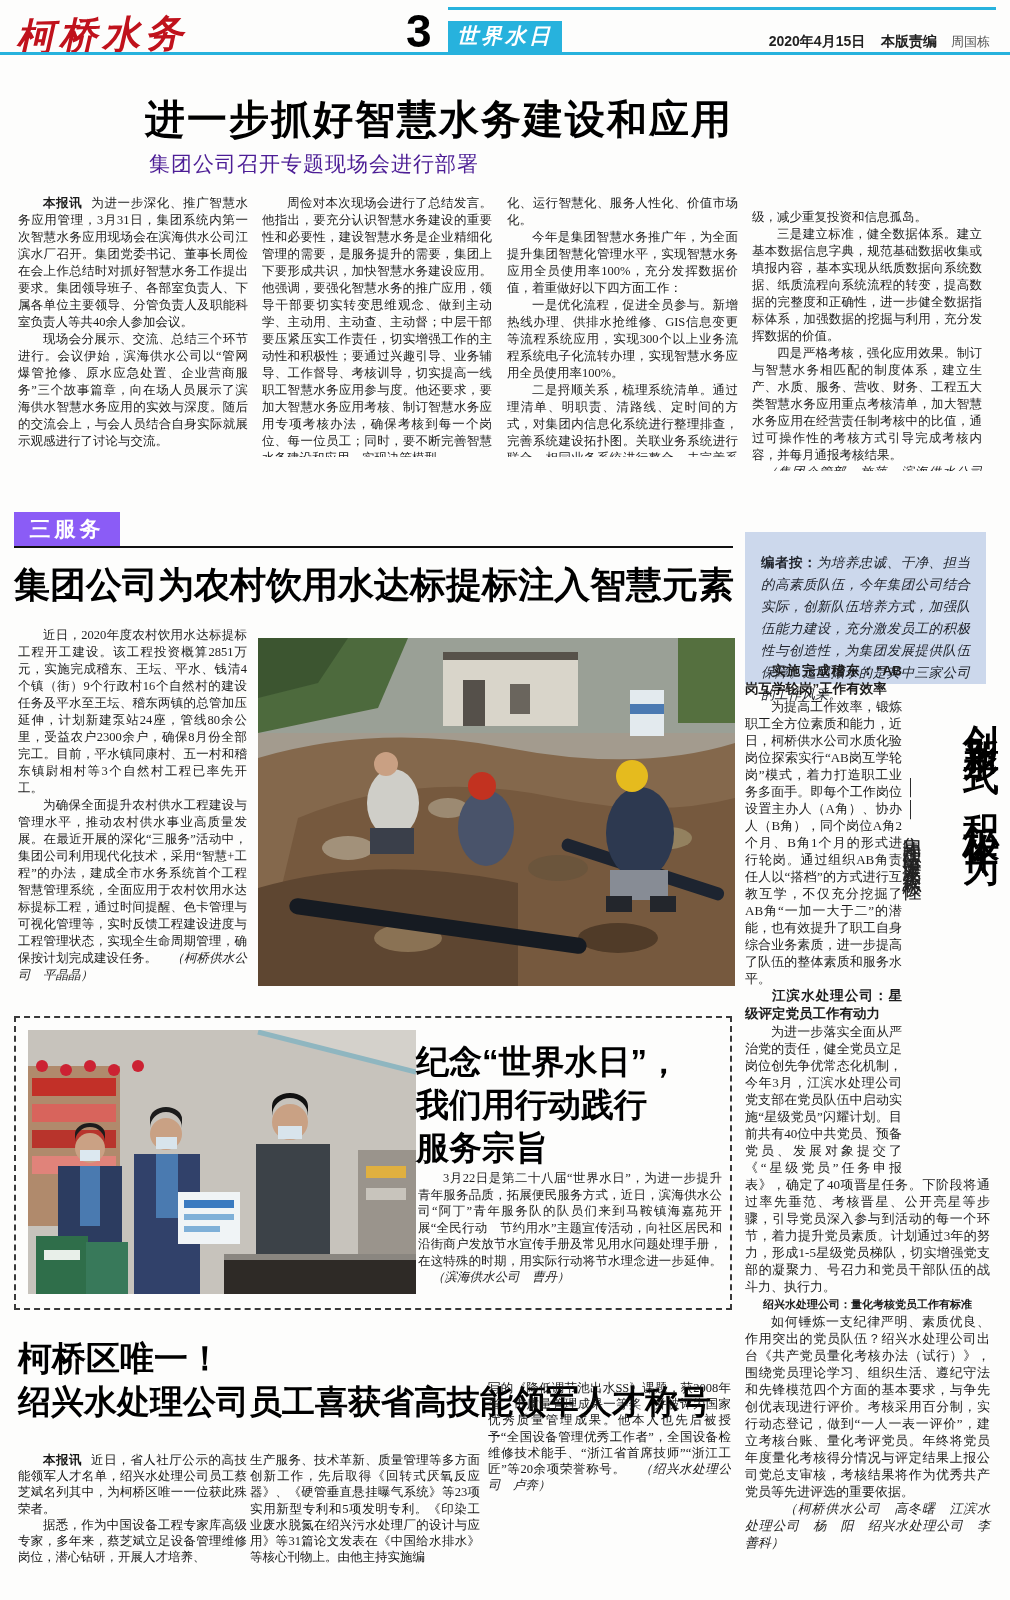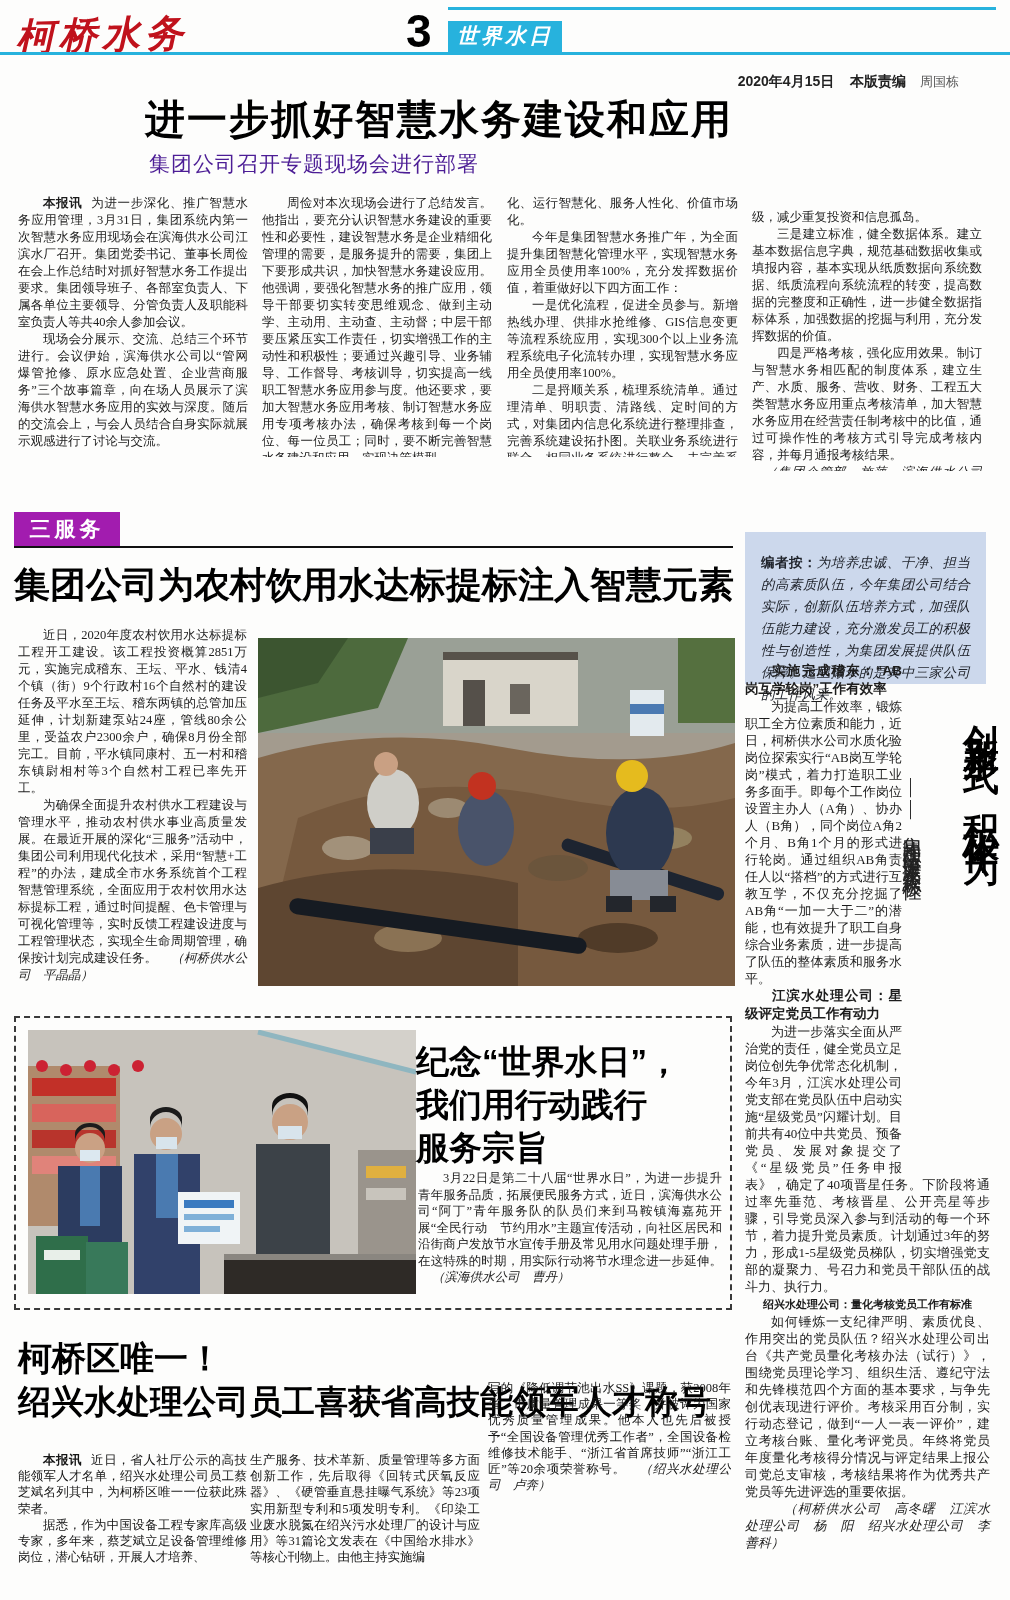--- a/index.html
+++ b/index.html
@@ -18,21 +18,21 @@
   
   .h1{font-size:40px;font-weight:bold;letter-spacing:2px;color:#000;}
   .sub1{font-size:21px;color:#4c1d95;letter-spacing:1px;}
   .bodytext{font-size:12.5px;line-height:17px;text-align:justify;color:#1c1c1c;}
   .para{margin:0;text-indent:2em;}
   .noind{text-indent:0;}
   b.lead{font-family:"Liberation Sans",sans-serif;margin-right:9px;}
   .byline{font-style:italic;margin:0;text-indent:1em;}
   .byline-inline{font-style:italic;margin-left:14px;}
   
-  .redbox{background:#a21caf;color:#fff;font-weight:bold;font-size:21px;text-align:center;
+  .redbox{background:#8b5cf6;color:#fff;font-weight:bold;font-size:21px;text-align:center;
           line-height:34px;letter-spacing:4px;}
   .h2{font-size:36px;font-weight:bold;color:#000;letter-spacing:0px;}
   
   .editor{background:#ccd8ec;font-size:13.5px;line-height:22px;text-align:justify;
           font-style:italic;color:#20242c;padding:20px 16px 0 16px;}
   .editor b{font-style:normal;font-family:"Liberation Sans",sans-serif;}
   
   .feature{font-size:13px;line-height:17px;text-align:justify;color:#1c1c1c;}
   .vfloat{float:right;width:88px;height:511px;position:relative;}
   .vmain{position:absolute;right:0;top:34px;writing-mode:vertical-rl;text-orientation:upright;
@@ -52,21 +52,21 @@
 </style>
 </head>
 <body>
 
 <div id="page">
 
   <div class="abs logo" style="left:16px;top:10px;">柯桥水务</div>
   <div class="abs cyanline" style="left:448px;top:7px;width:548px;height:3px;"></div>
   <div class="abs pageno sans" style="left:406px;top:4px;">3</div>
   <div class="abs secbox" style="left:448px;top:21px;width:114px;height:31px;">世界水日</div>
-  <div class="abs dateline sans" style="left:663px;top:33px;width:296px;margin-top:40px;">
+  <div class="abs dateline sans" style="left:694px;top:33px;width:296px;">
     <span>2020年4月15日</span>
     <span style="margin-left:12px;">本版责编</span>
     <span class="lite">周国栋</span>
   </div>
   <div class="abs cyanline" style="left:0;top:52px;width:1010px;height:3px;"></div>
 
   <div class="abs h1 sans" style="left:145px;top:92px;">进一步抓好智慧水务建设和应用</div>
   <div class="abs sub1 sans" style="left:149px;top:150px;">集团公司召开专题现场会进行部署</div>
 
   <div class="abs bodytext" style="left:18px;top:195px;width:230px;height:262px;overflow:hidden;">

